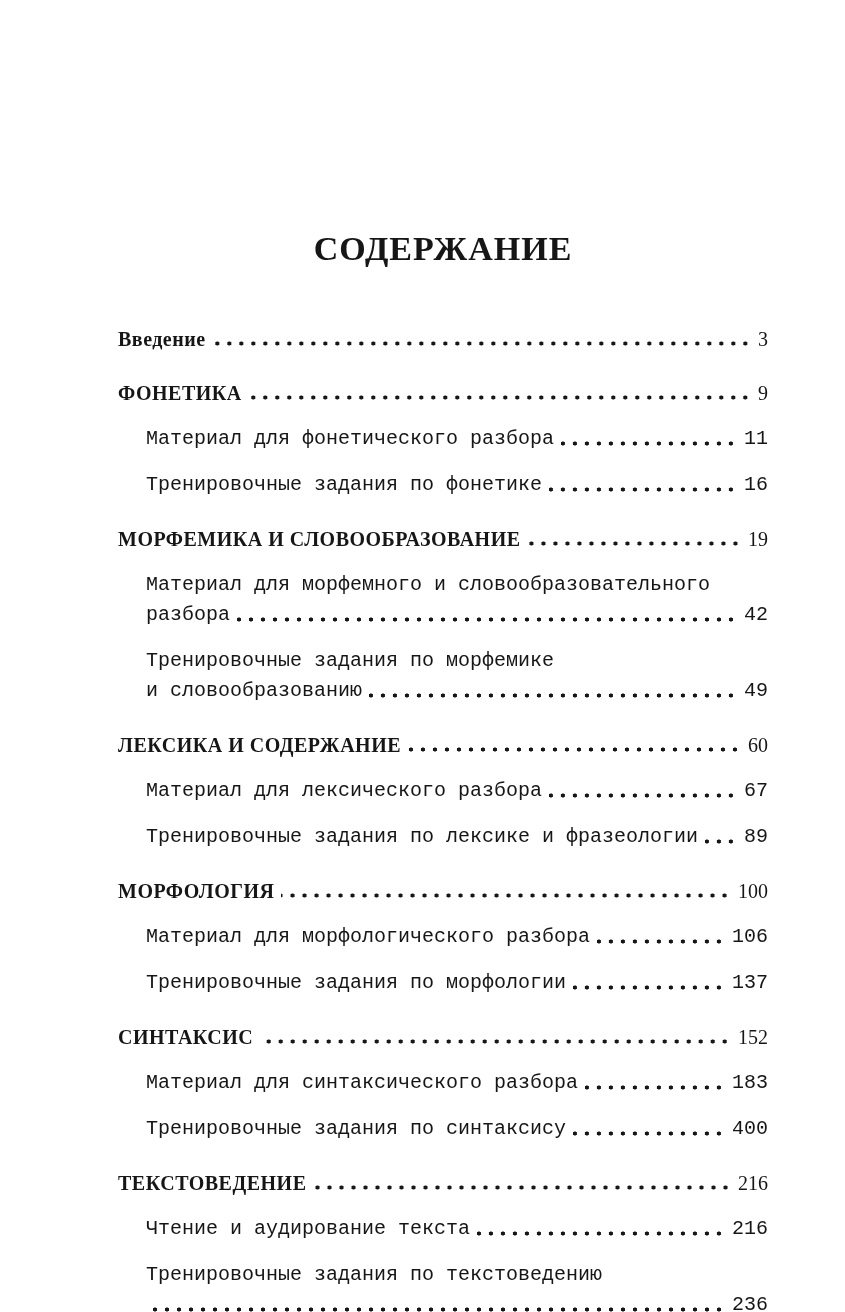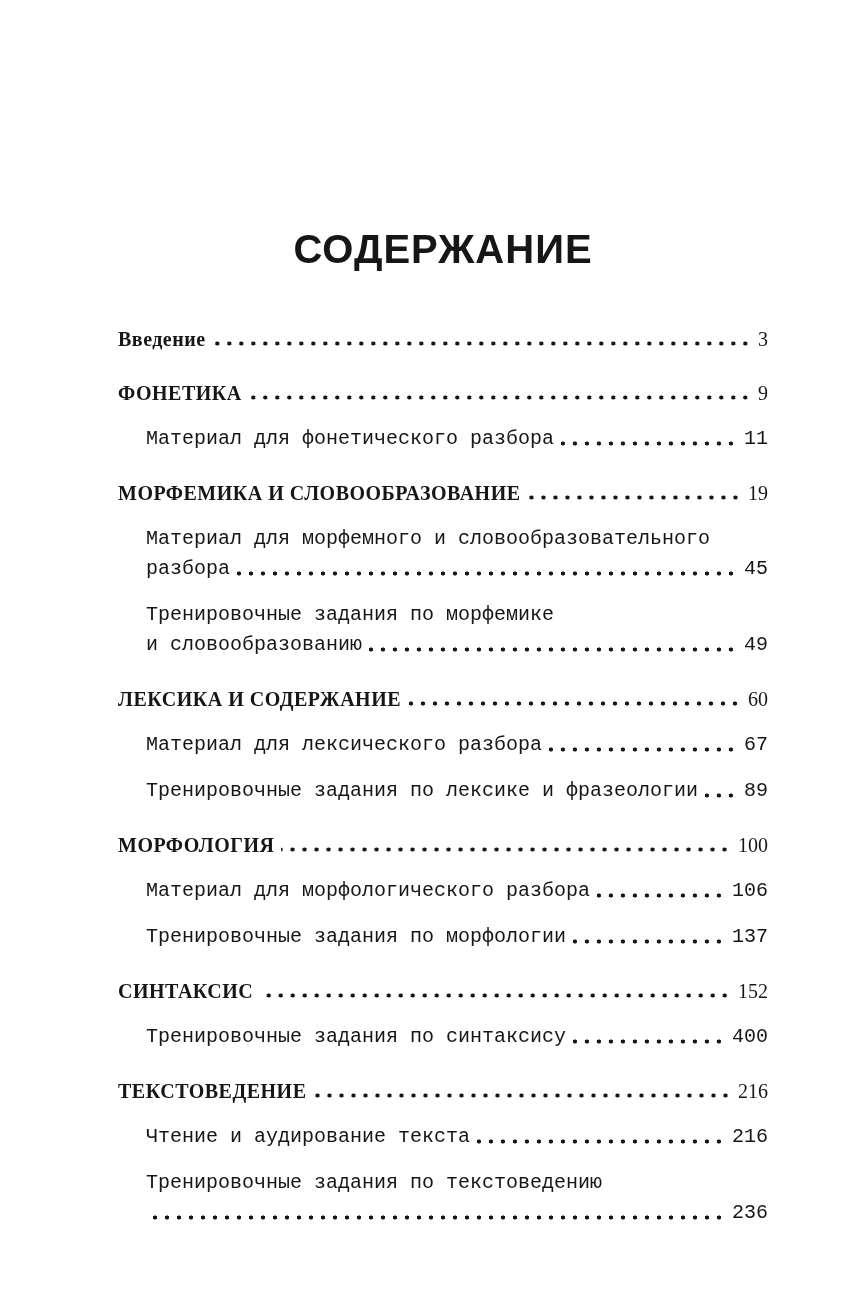--- a/index.html
+++ b/index.html
@@ -14,22 +14,22 @@
     box-sizing: border-box;
     background: #ffffff;
     padding-top: 232px;
     overflow: hidden;
     font-family: "Liberation Serif", "DejaVu Serif", serif;
     color: #161616;
   }
   .title {
     margin: 0 77px 0 118px;
     text-align: center;
-    font-family: Liberation Sans, sans-serif;
-    font-size: 40px;
+    font-family: Liberation Serif, serif;
+    font-size: 34px;
     line-height: 34px;
     font-weight: 700;
     letter-spacing: 1px;
   }
   .toc {
     margin: 58px 77px 0 118px;
     font-size: 20px;
     line-height: 30px;
   }
   .entry { margin-top: 0; }
@@ -99,34 +99,42 @@
     </div>
   </div>
       <div class="entry sub">
 
     <div class="dotrow">
       <span class="label">Материал для фонетического разбора</span>
       <span class="leader"></span>
       <span class="pagenum">11</span>
     </div>
   </div>
+      <div class="entry sub">
+
+    <div class="dotrow">
+      <span class="label">Тренировочные задания по фонетике</span>
+      <span class="leader"></span>
+      <span class="pagenum">16</span>
+    </div>
+  </div>
       <div class="entry chapter">
 
     <div class="dotrow">
       <span class="label">МОРФЕМИКА И СЛОВООБРАЗОВАНИЕ</span>
       <span class="leader"></span>
       <span class="pagenum">19</span>
     </div>
   </div>
       <div class="entry sub">
     <div class="extra-line">Материал для морфемного и словообразовательного</div>
     <div class="dotrow">
       <span class="label">разбора</span>
       <span class="leader"></span>
-      <span class="pagenum">45</span>
+      <span class="pagenum">42</span>
     </div>
   </div>
       <div class="entry sub">
     <div class="extra-line">Тренировочные задания по морфемике</div>
     <div class="dotrow">
       <span class="label">и словообразованию</span>
       <span class="leader"></span>
       <span class="pagenum">49</span>
     </div>
   </div>
@@ -182,20 +190,28 @@
 
     <div class="dotrow">
       <span class="label">СИНТАКСИС</span>
       <span class="leader"></span>
       <span class="pagenum">152</span>
     </div>
   </div>
       <div class="entry sub">
 
     <div class="dotrow">
+      <span class="label">Материал для синтаксического разбора</span>
+      <span class="leader"></span>
+      <span class="pagenum">183</span>
+    </div>
+  </div>
+      <div class="entry sub">
+
+    <div class="dotrow">
       <span class="label">Тренировочные задания по синтаксису</span>
       <span class="leader"></span>
       <span class="pagenum">400</span>
     </div>
   </div>
       <div class="entry chapter">
 
     <div class="dotrow">
       <span class="label">ТЕКСТОВЕДЕНИЕ</span>
       <span class="leader"></span>

